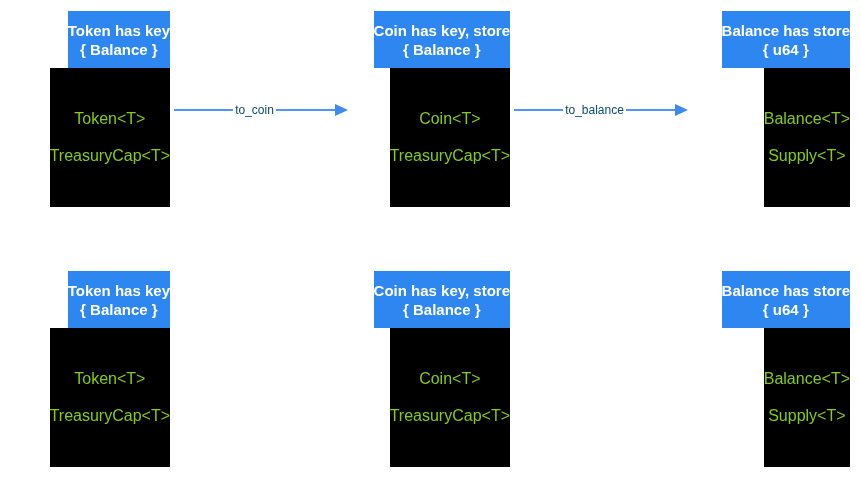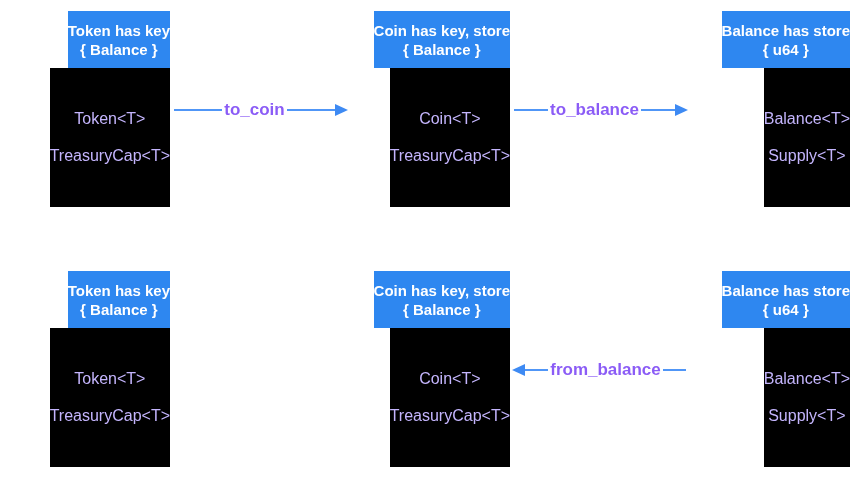--- a/index.html
+++ b/index.html
@@ -32,21 +32,21 @@
     line-height: 19px;
     display: flex;
     flex-direction: column;
     align-items: center;
     justify-content: center;
     text-align: center;
   }
   .struct-body {
     flex: 1;
     background: #000000;
-    color: #c4b5fd;
+    color: #84cc16;
     font-size: 16px;
     display: flex;
     flex-direction: column;
     align-items: center;
     justify-content: center;
     gap: 19px;
     text-align: center;
   }
   .arrow {
     position: absolute;
@@ -54,25 +54,24 @@
     display: flex;
     align-items: center;
   }
   .arrow .line {
     flex: 1 1 0;
     height: 2px;
     background: #5096f7;
   }
   .arrow .arrow-label {
     flex: 0 0 auto;
-    color: #8b5cf6;
-    font-size: 17px;
+    color: #0c4a6e;
+    font-size: 12px;
     padding: 0 2px;
     white-space: nowrap;
-    font-weight: bold;
   }
   .arrow .head-right {
     width: 0;
     height: 0;
     border-top: 6px solid transparent;
     border-bottom: 6px solid transparent;
     border-left: 13px solid #3e8af3;
   }
   .arrow .head-left {
     width: 0;
@@ -172,20 +171,14 @@
       <div>Balance has store</div>
       <div>{ u64 }</div>
     </div>
     <div class="struct-body">
       <div>Balance&lt;T&gt;</div>
       <div>Supply&lt;T&gt;</div>
     </div>
   </div>
 
 
-  <div class="arrow" id="arrow-from-balance">
-    <div class="head-left"></div>
-    <div class="line"></div>
-    <div class="arrow-label">from_balance</div>
-    <div class="line"></div>
-  </div>
 
 </div>
 
 </body></html>

